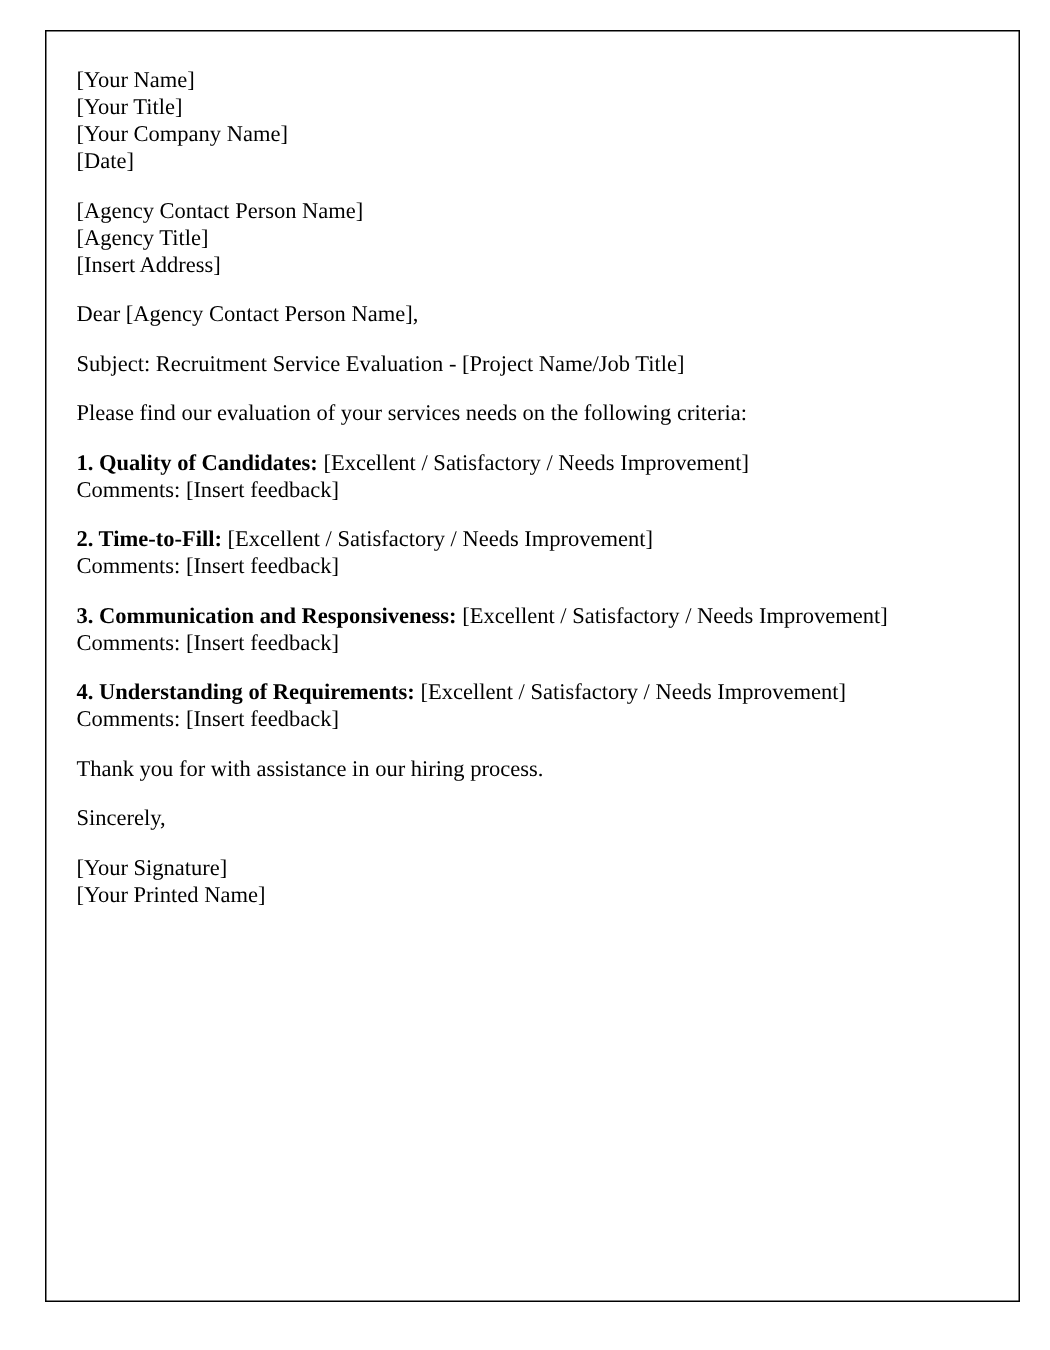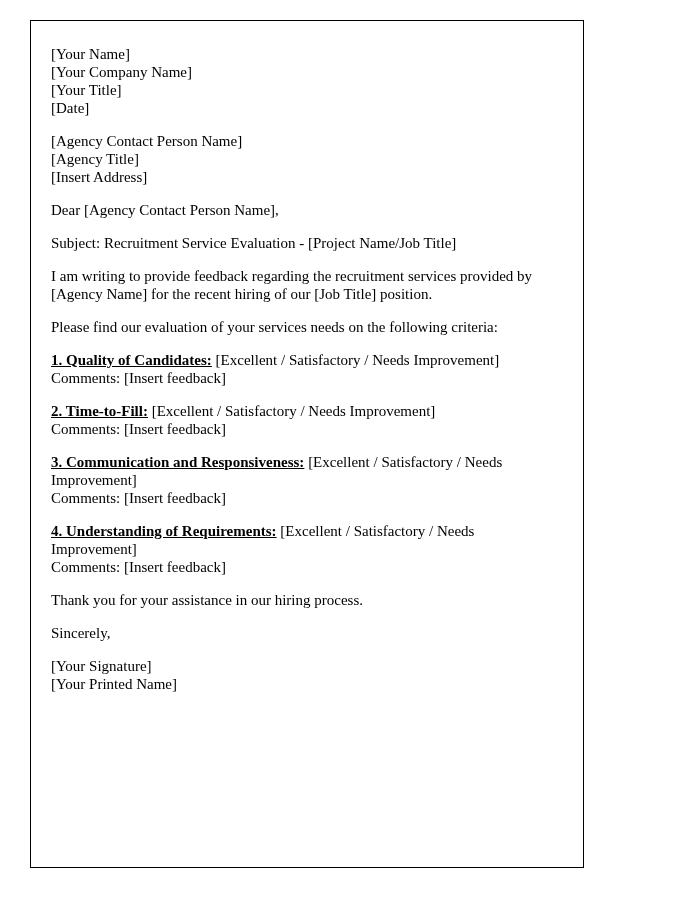--- a/index.html
+++ b/index.html
@@ -11,62 +11,61 @@
     width: 700px;
     height: 900px;
     position: relative;
     font-family: "Liberation Serif", "DejaVu Serif", serif;
     color: #000000;
   }
   .letter-frame {
     position: absolute;
     left: 30px;
     top: 20px;
-    width: 554px;
+    width: 650px;
     height: 848px;
     border: 1px solid #000000;
     box-sizing: border-box;
     padding: 24px 45px 20px 20px;
     overflow: hidden;
   }
   .para {
     margin: 0 0 15px 0;
     font-size: 15px;
     line-height: 18px;
   }
   .line {
     font-size: 15px;
     line-height: 18px;
   }
-  .bold { font-weight: bold; text-decoration: underline; }
+  .bold { font-weight: bold; }
   .italic { }
 </style>
 </head>
 <body>
 
 <div class="letter-frame">
 
   <div class="para">
     <div class="line">[Your Name]</div>
+    <div class="line">[Your Title]</div>
     <div class="line">[Your Company Name]</div>
-    <div class="line">[Your Title]</div>
     <div class="line">[Date]</div>
   </div>
 
   <div class="para">
     <div class="line">[Agency Contact Person Name]</div>
     <div class="line">[Agency Title]</div>
     <div class="line">[Insert Address]</div>
   </div>
 
   <p class="para">Dear [Agency Contact Person Name],</p>
 
   <p class="para">Subject: Recruitment Service Evaluation - [Project Name/Job Title]</p>
 
-  <p class="para">I am writing to provide feedback regarding the recruitment services provided by [Agency Name] for the recent hiring of our [Job Title] position.</p>
 
   <p class="para">Please find our evaluation of your services needs on the following criteria:</p>
 
   <p class="para">
     <span class="bold">1. Quality of Candidates:</span>
     <span>[Excellent / Satisfactory / Needs Improvement]</span><br>
     <span class="italic">Comments:</span>
     <span>[Insert feedback]</span>
   </p>
 
@@ -85,21 +84,21 @@
   </p>
 
   <p class="para">
     <span class="bold">4. Understanding of Requirements:</span>
     <span>[Excellent / Satisfactory / Needs Improvement]</span><br>
     <span class="italic">Comments:</span>
     <span>[Insert feedback]</span>
   </p>
 
 
-  <p class="para">Thank you for your assistance in our hiring process.</p>
+  <p class="para">Thank you for with assistance in our hiring process.</p>
 
   <p class="para">Sincerely,</p>
 
   <div class="para">
     <div class="line">[Your Signature]</div>
     <div class="line">[Your Printed Name]</div>
   </div>
 
 </div>
 

